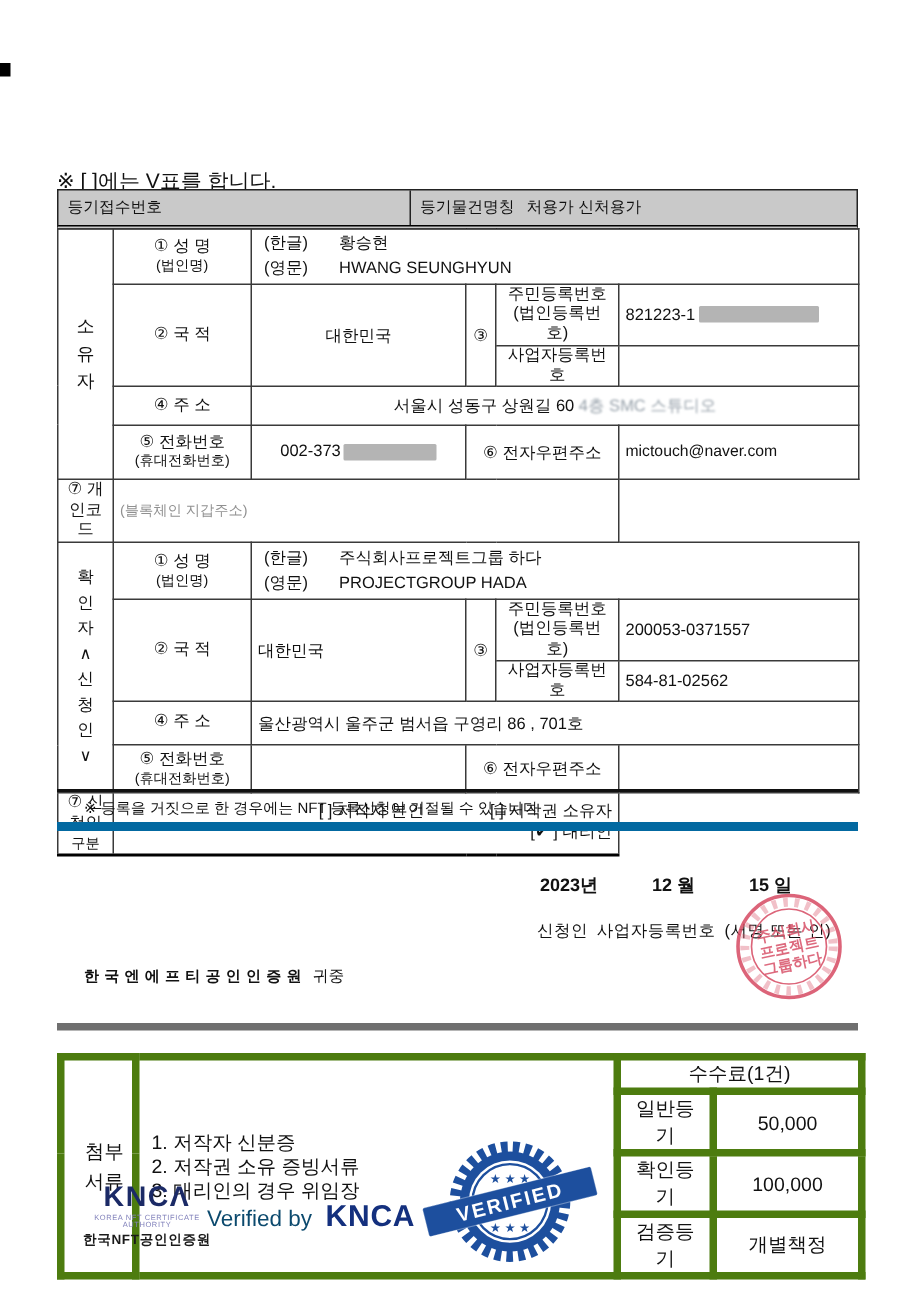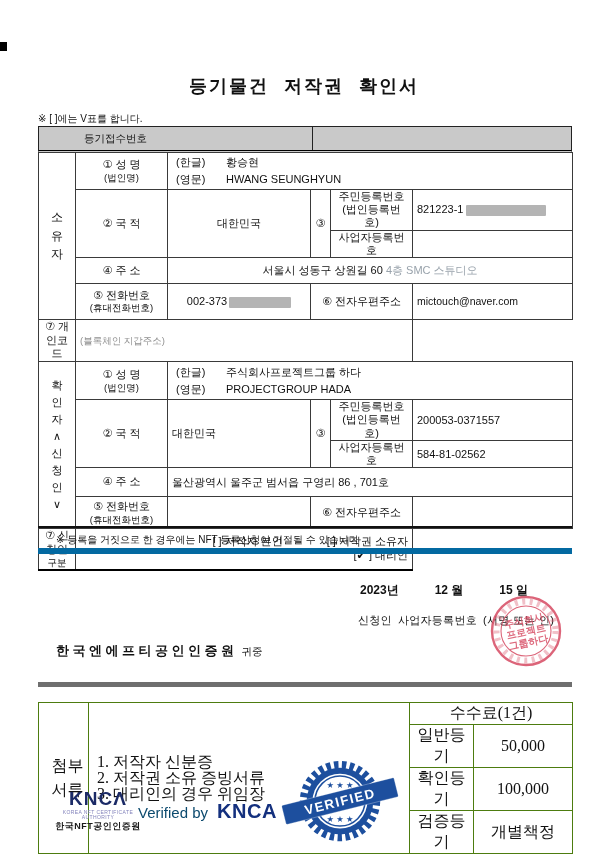--- a/index.html
+++ b/index.html
@@ -1,26 +1,26 @@
 <!DOCTYPE html>
 <html><head>
 <meta charset="utf-8">
 <style>
   html,body{margin:0;padding:0;background:#fff;}
   .page{position:relative;width:608px;height:865px;background:#fff;overflow:hidden;
         font-family:"Liberation Sans","DejaVu Sans",sans-serif;color:#111;}
   .notch{position:absolute;left:0;top:42px;width:7px;height:9px;background:#000;}
   .title{position:absolute;left:0;top:74px;width:608px;text-align:center;
          font-size:18px;font-weight:bold;letter-spacing:2px;word-spacing:8px;}
-  .checknote{position:absolute;left:38px;top:112px;font-size:10px;}
+  .checknote{position:absolute;left:38px;top:112px;font-size:14px;}
   
   .gbar{position:absolute;left:38px;top:126px;width:534px;box-sizing:border-box;display:flex;
         background:#c9c9c9;border:1px solid #222;border-bottom:3px double #000;font-size:10.5px;}
   .gbar .cell{padding:4px 6px;height:15px;line-height:15px;box-sizing:content-box;}
-  .gbar .c1{width:222px;border-right:1px solid #222;margin-left:39px;}
+  .gbar .c1{width:222px;border-right:1px solid #222;}
   .gbar .c2{flex:1;}
   .gbar .objval{margin-left:8px;}
   
   .mt{position:absolute;left:38px;top:152px;width:534px;border-collapse:collapse;table-layout:fixed;}
   .mt td{border:1px solid #3a3a3a;font-size:11px;padding:0 4px;vertical-align:middle;overflow:hidden;}
   .vcell{text-align:center;padding:0 !important;}
   .vtext{width:1.05em;margin:0 auto;word-break:break-all;line-height:1.55;font-size:12px;text-align:center;}
   .lab{text-align:center;line-height:1.25;}
   .lab .sub{font-size:9.5px;display:block;}
   .smalllab{font-size:9.5px;text-align:center;line-height:1.2;}
@@ -38,26 +38,26 @@
            border-top:2px solid #111;border-bottom:6px solid #0369a1;height:28px;
            line-height:24px;font-size:10px;padding-left:18px;}
   
   .dateline{position:absolute;left:360px;top:582px;width:168px;display:flex;
             justify-content:space-between;font-size:12px;font-weight:600;}
   .appline{position:absolute;left:358px;top:613px;font-size:11px;letter-spacing:.3px;}
   .appline .nm{margin-left:6px;}
   .appline .sg{margin-left:6px;}
   .stamp{position:absolute;left:488px;top:593px;width:76px;height:76px;}
   .recipient{position:absolute;left:56px;top:641px;}
-  .recipient .big{font-size:13px;font-weight:bold;letter-spacing:3.5px;}
+  .recipient .big{font-size:10px;font-weight:bold;letter-spacing:3.5px;}
   .recipient .sfx{font-size:10.5px;margin-left:4px;}
   .divider{position:absolute;left:38px;top:682px;width:534px;height:5px;background:#6f6f6f;}
   
   .bt{position:absolute;left:38px;top:702px;width:534px;border-collapse:collapse;table-layout:fixed;}
-  .bt td{border:1px solid #4d7c0f;font-size:16px;padding:0 4px;vertical-align:middle;font-family:Liberation Serif, serif;}
+  .bt td{border:5px solid #4d7c0f;font-size:13px;padding:0 4px;vertical-align:middle;}
   .bt .attlab{text-align:center;line-height:1.5;padding-left:12px;}
   .bt .items{padding-left:8px;line-height:16px;}
   .bt .feelab{text-align:center;}
   .bt .feeval{text-align:center;}
   
   .knca{position:absolute;left:48px;top:789px;width:100px;text-align:center;line-height:1.05;}
   .knca .logo{font-size:19px;font-weight:bold;color:#1b2a66;letter-spacing:1px;}
   .knca .sub-en{font-size:5px;color:#8282bb;letter-spacing:.4px;display:block;margin-top:1px;}
   .knca .sub-kr{font-size:9px;font-weight:bold;color:#1a1a1a;display:block;margin-top:2px;letter-spacing:.5px;}
   .vby{position:absolute;left:138px;top:800px;display:flex;align-items:baseline;}
@@ -65,25 +65,27 @@
   .vby .t2{font-size:20px;font-weight:800;color:#14307e;margin-left:9px;letter-spacing:.5px;}
   .badge{position:absolute;left:281px;top:755px;width:118px;height:100px;}
 </style>
 </head>
 <body>
 
 <div class="page">
 
   <div class="notch"></div>
 
-  <div class="title">등기물건 저작권 확인서</div>
   <div class="checknote">※ [ ]에는 V표를 합니다.</div>
 
   <div class="gbar">
     <div class="cell c1">등기접수번호</div>
+    <div class="cell c2">
+      <span>등기물건명칭</span><span class="objval">처용가 신처용가</span>
+    </div>
   </div>
 
   <table class="mt">
     <colgroup>
         <col style="width:37px">
         <col style="width:92px">
         <col style="width:143px">
         <col style="width:20px">
         <col style="width:82px">
         <col style="width:160px">

